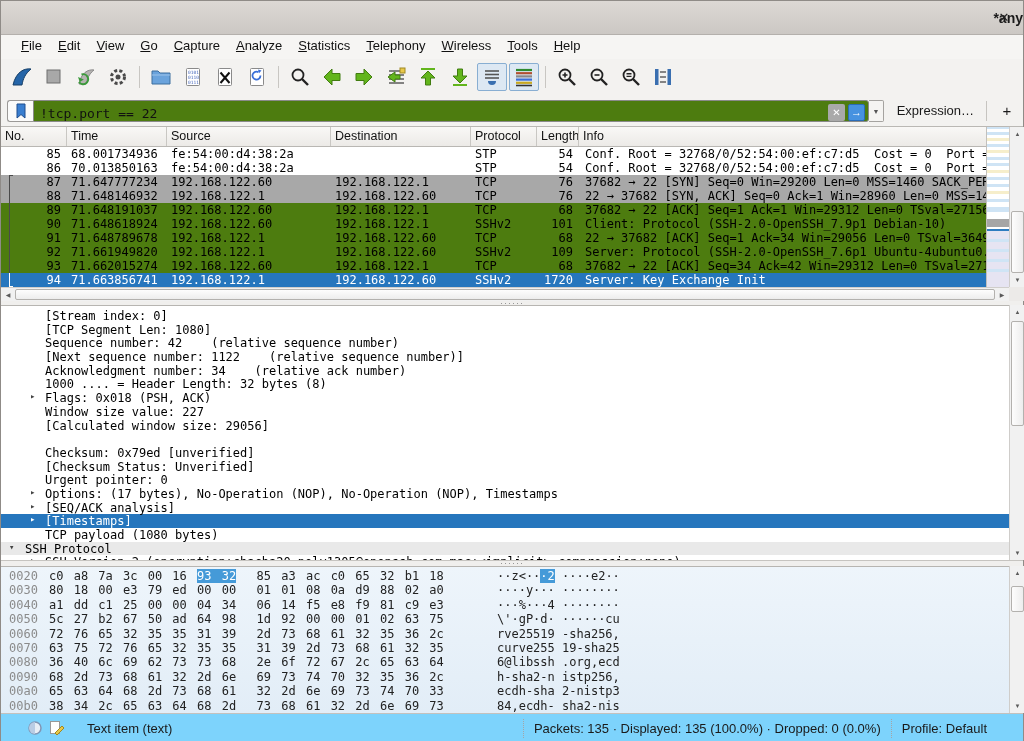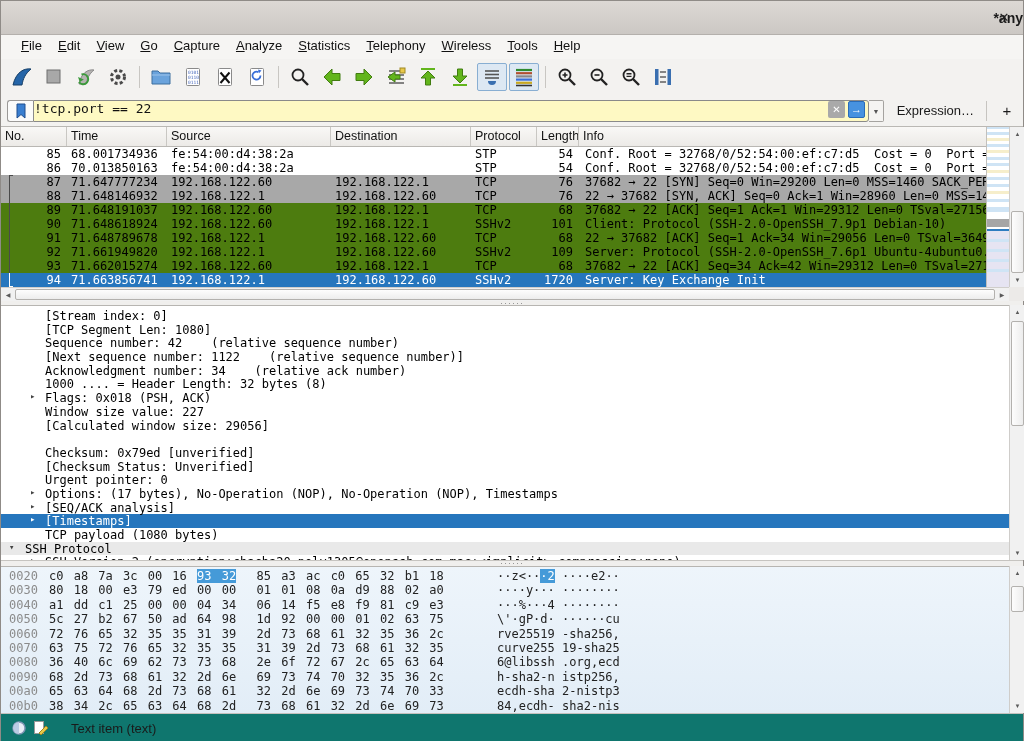--- a/index.html
+++ b/index.html
@@ -19,21 +19,21 @@
 
 
 .toolbar{position:absolute;top:58px;left:0;width:100%;height:36px;background:#f3f2f0;display:flex;align-items:center;padding-left:6px;gap:2px}
 .tb{width:30px;height:28px;display:flex;align-items:center;justify-content:center;background:transparent;border:1px solid transparent}
 .tb.pressed{background:#dde8f3;border:1px solid #88aed2;border-radius:2px}
 .tsep{width:1px;height:22px;background:#c8c6c2;margin:0 4px}
 
 
 .filterbar{position:absolute;top:94px;left:0;width:100%;height:32px;background:#f3f2f0;border-bottom:1px solid #bab8b4;display:flex;align-items:center;padding:0 6px}
 .fbookmark{flex:0 0 26px;height:22px;border:1px solid #9b9997;border-right:0;border-radius:3px 0 0 3px;background:#fbfbfa;display:flex;align-items:center;justify-content:center}
-.ffield{flex:0 0 836px;height:22px;background:#fef9c3;border:1px solid #8a8a8a;border-radius:0 3px 3px 0;display:flex;align-items:flex-start;padding:0 3px 0 0}
+.ffield{flex:0 0 836px;height:22px;background:#4d7c0f;border:1px solid #8a8a8a;border-radius:0 3px 3px 0;display:flex;align-items:flex-end;padding:0 3px 0 6px}
 .finput{flex:1;background:transparent;border:0;outline:none;font:13px "DejaVu Sans Mono",monospace;color:#111}
 .fclear{flex:0 0 17px;height:17px;background:#a9a9a9;color:#fff;border-radius:2px;font-size:10px;line-height:17px;text-align:center;margin-right:3px}
 .fapply{flex:0 0 17px;height:17px;background:#4792e0;border:1px solid #2a6cb8;color:#fff;border-radius:2px;font-size:11px;line-height:15px;text-align:center}
 .fdrop{flex:0 0 15px;height:22px;border:1px solid #a5a3a0;border-left:0;background:#f5f4f2;color:#555;font-size:7px;line-height:22px;text-align:center;border-radius:0 2px 2px 0}
 .fexpr{margin-left:auto;font-size:13px;color:#1a1a1a}
 .fsep{width:1px;height:20px;background:#c6c4c0;margin:0 10px 0 12px}
 .fadd{width:20px;text-align:center;font-size:15px;color:#1a1a1a}
 
 
 .plheader{position:absolute;top:126px;left:0;width:985px;height:20px;background:linear-gradient(#f9f8f6,#eceae7);border-bottom:1px solid #b9b7b3;display:flex;font-size:12.5px;color:#111}
@@ -96,21 +96,21 @@
 
 
 .hexpane{position:absolute;top:565px;left:0;width:1008px;height:147px;background:linear-gradient(180deg,#eef5fb,#e2edf7);border-top:1px solid #b7b5b1;overflow:hidden;padding-top:2px}
 .hxr{display:flex;height:14.4px;line-height:14.4px;font:12px "DejaVu Sans Mono",monospace;white-space:pre;color:#222}
 .hxo{flex:0 0 48px;padding-left:8px;color:#8b8b8b}
 .hxb{flex:0 0 448px;word-spacing:3px}
 .hxa{flex:1}
 .hl{background:#459ad8;color:#fff}
 
 
-.statusbar{position:absolute;top:712px;left:0;width:100%;height:29px;background:#0f766e;border-top:1px solid #c3c1bd;display:flex;align-items:center;padding:0 10px;font-size:13px;color:#1a1a1a}
+.statusbar{position:absolute;top:712px;left:0;width:100%;height:29px;background:#7dd3fc;border-top:1px solid #c3c1bd;display:flex;align-items:center;padding:0 26px;font-size:13px;color:#1a1a1a}
 .st-label{margin-left:16px}
 .st-right{margin-left:auto;display:flex;align-items:center}
 .st-seg{border-left:1px dotted #a5a5a5;padding:2px 10px}
 .sticon{margin-right:6px;display:flex;align-items:center}
 </style>
 </head>
 <body>
 
 <div id="win">
 
@@ -414,15 +414,19 @@
           <path d="M8 2 a6 6 0 0 0 0 12 Z" fill="#b9cce4"></path>
         </svg>
       </span>
     <span class="sticon">
         <svg width="16" height="16" viewBox="0 0 16 16">
           <rect x="1.5" y="1.5" width="9" height="12" fill="#fff" stroke="#999"></rect>
           <path d="M6 13 L13 6 l2 2 L8 15 Z" fill="#e8c84a" stroke="#a08820"></path>
         </svg>
       </span>
     <span class="st-label">Text item (text)</span>
+    <span class="st-right">
+      <span class="st-seg">Packets: 135 · Displayed: 135 (100.0%) · Dropped: 0 (0.0%)</span>
+      <span class="st-seg">Profile: Default</span>
+    </span>
   </div>
 
 </div>
 
 </body></html>

